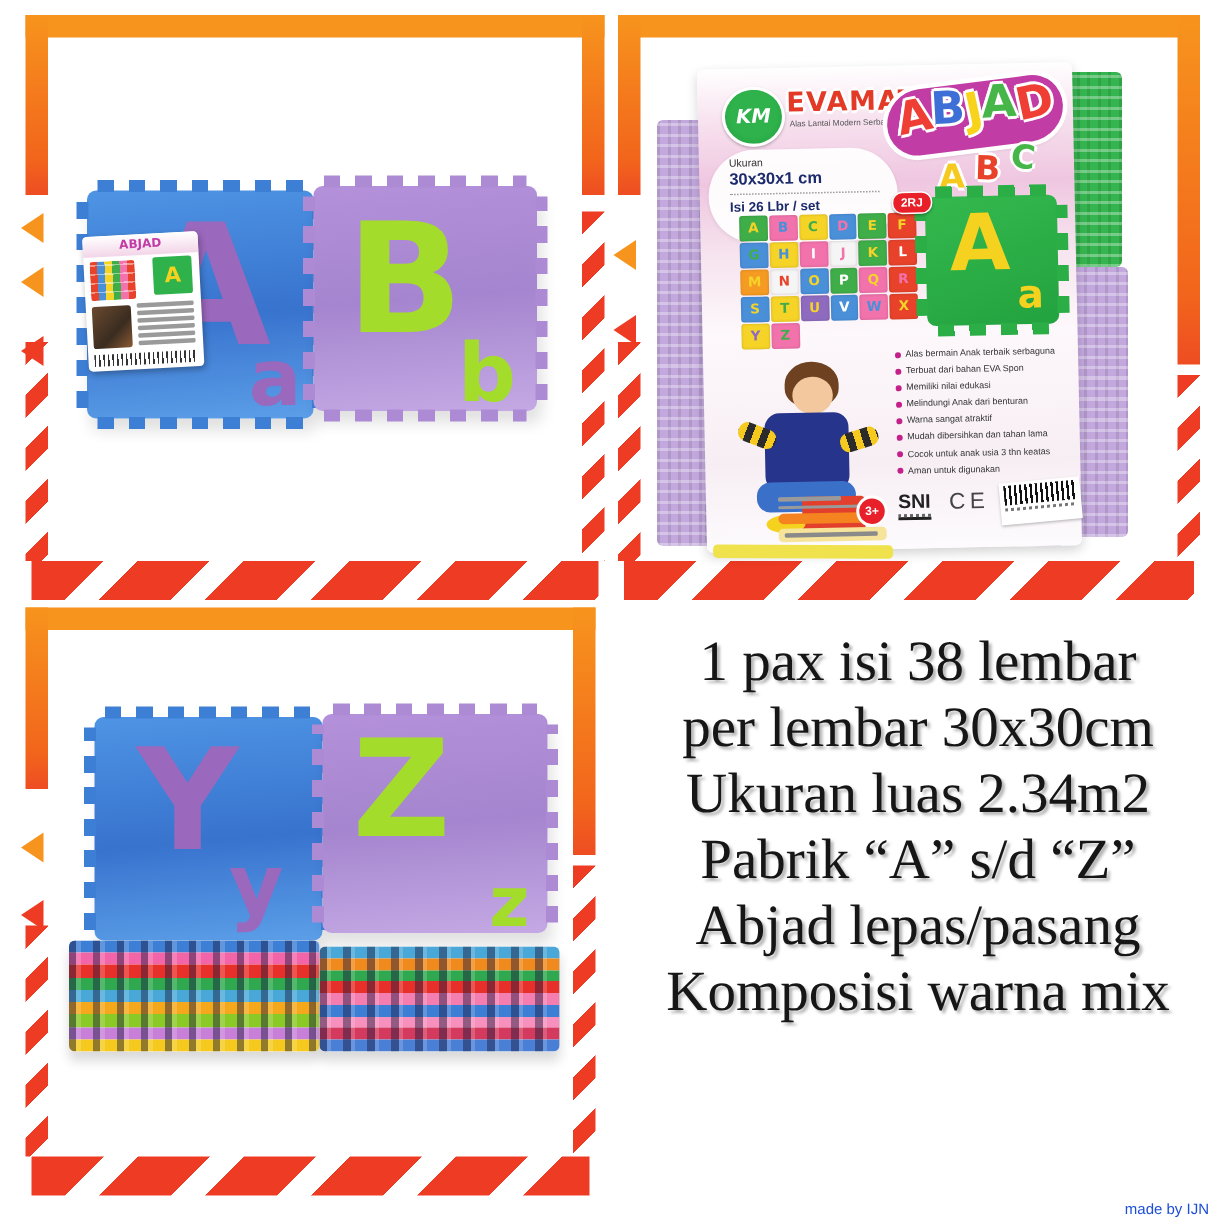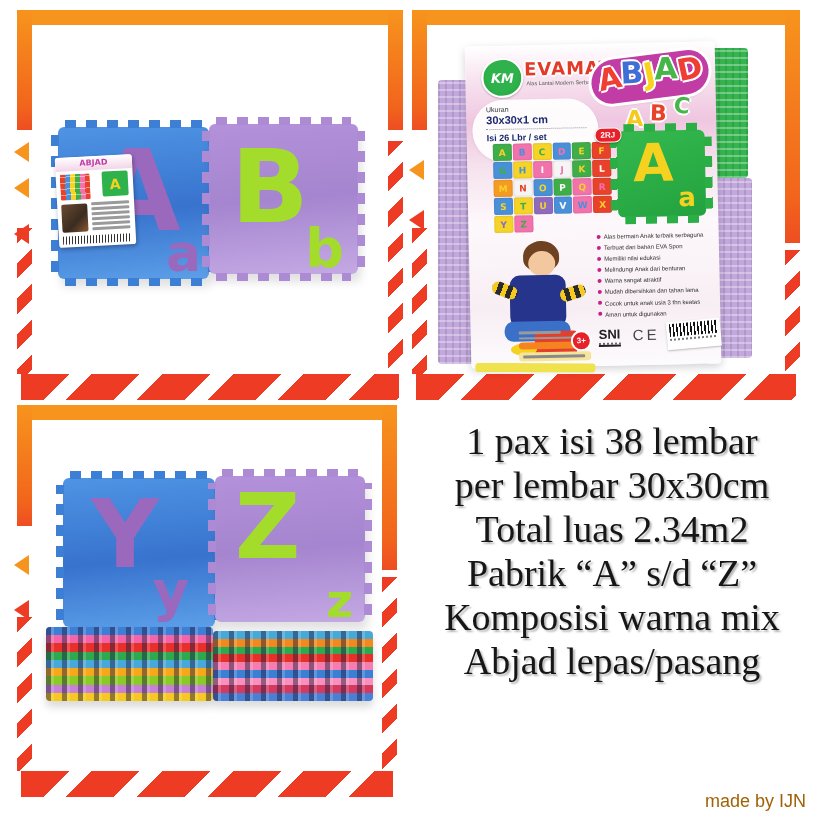--- a/index.html
+++ b/index.html
@@ -134,21 +134,21 @@
   .pkg-barcode{position:absolute;left:196px;top:278px;width:48px;height:24px;background:#fff;
     transform:rotate(-4deg);box-shadow:0 1px 2px rgba(0,0,0,.25);padding:2px 3px;}
   .pkg-barcode .bars{height:13px;background:repeating-linear-gradient(90deg,#111 0 1.5px,transparent 1.5px 3.5px);}
   .pkg-barcode .num{height:2px;margin-top:2px;background:repeating-linear-gradient(90deg,#777 0 2px,transparent 2px 4px);}
 
   
   .desc{position:absolute;left:408px;top:408px;width:408px;height:392px;display:flex;flex-direction:column;
     align-items:center;padding-top:11px;box-sizing:border-box;}
   .desc-line{font-family:"Liberation Serif",serif;font-size:38px;line-height:44px;color:#161616;
     text-shadow:2px 2px 2px rgba(120,120,120,.55);white-space:nowrap;}
-  .watermark{position:absolute;right:10px;bottom:4px;font-size:18px;color:#a16207;}
+  .watermark{position:absolute;right:10px;bottom:4px;font-size:10px;color:#1d4ed8;}
 </style>
 </head>
 <body>
 
 <div class="canvas">
 
   <div class="pframe" style="left:17px;top:10px;width:386px;height:390px;">
     <div class="ft"></div>
     <div class="side l">
       <div class="solid" style="--sh:33%;"></div>
@@ -435,20 +435,20 @@
     <div class="pkg-ce">CE</div>
     <div class="pkg-barcode">
       <div class="bars"></div>
       <div class="num"></div>
     </div>
   </div>
 
   <div class="desc">
       <div class="desc-line">1 pax isi 38 lembar</div>
       <div class="desc-line">per lembar 30x30cm</div>
-      <div class="desc-line">Total luas 2.34m2</div>
+      <div class="desc-line">Ukuran luas 2.34m2</div>
       <div class="desc-line">Pabrik “A” s/d “Z”</div>
+      <div class="desc-line">Abjad lepas/pasang</div>
       <div class="desc-line">Komposisi warna mix</div>
-      <div class="desc-line">Abjad lepas/pasang</div>
     </div>
 
   <div class="watermark">made by IJN</div>
 </div>
 
 </body></html>

